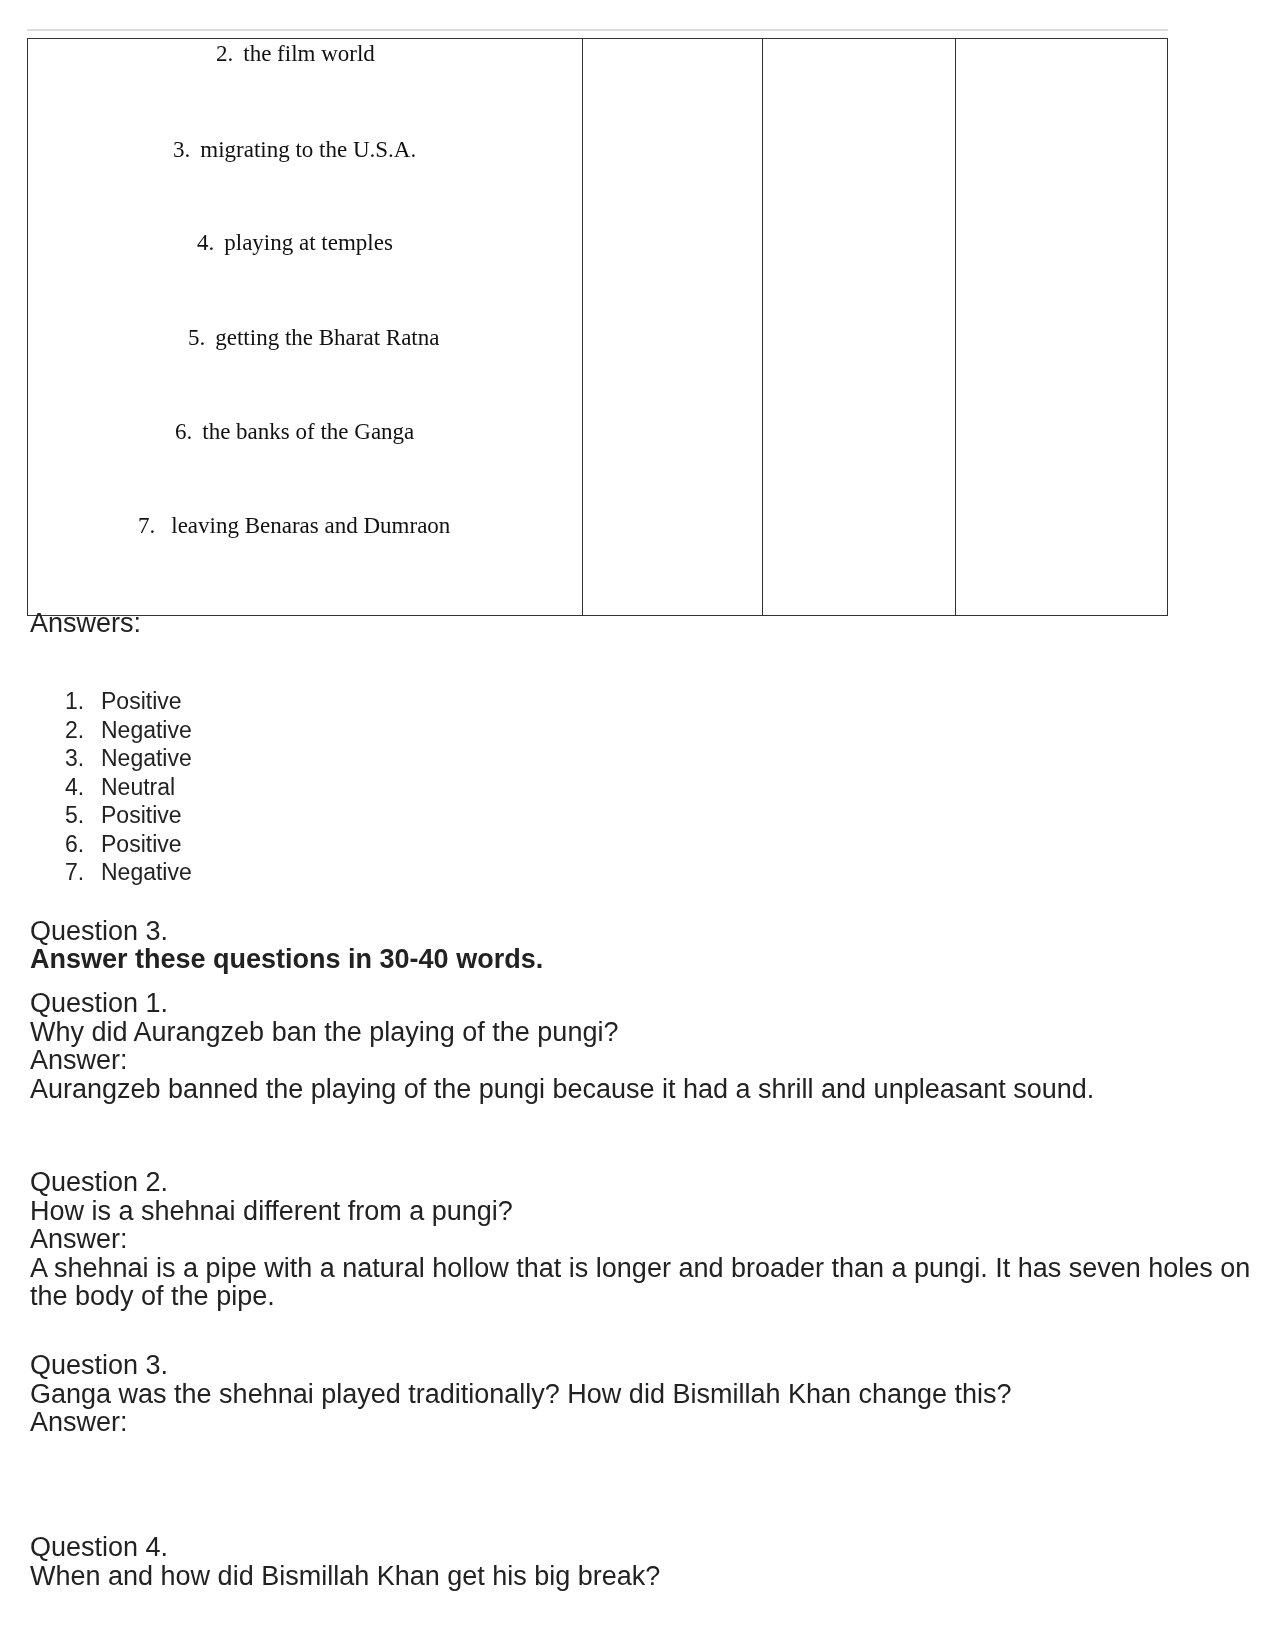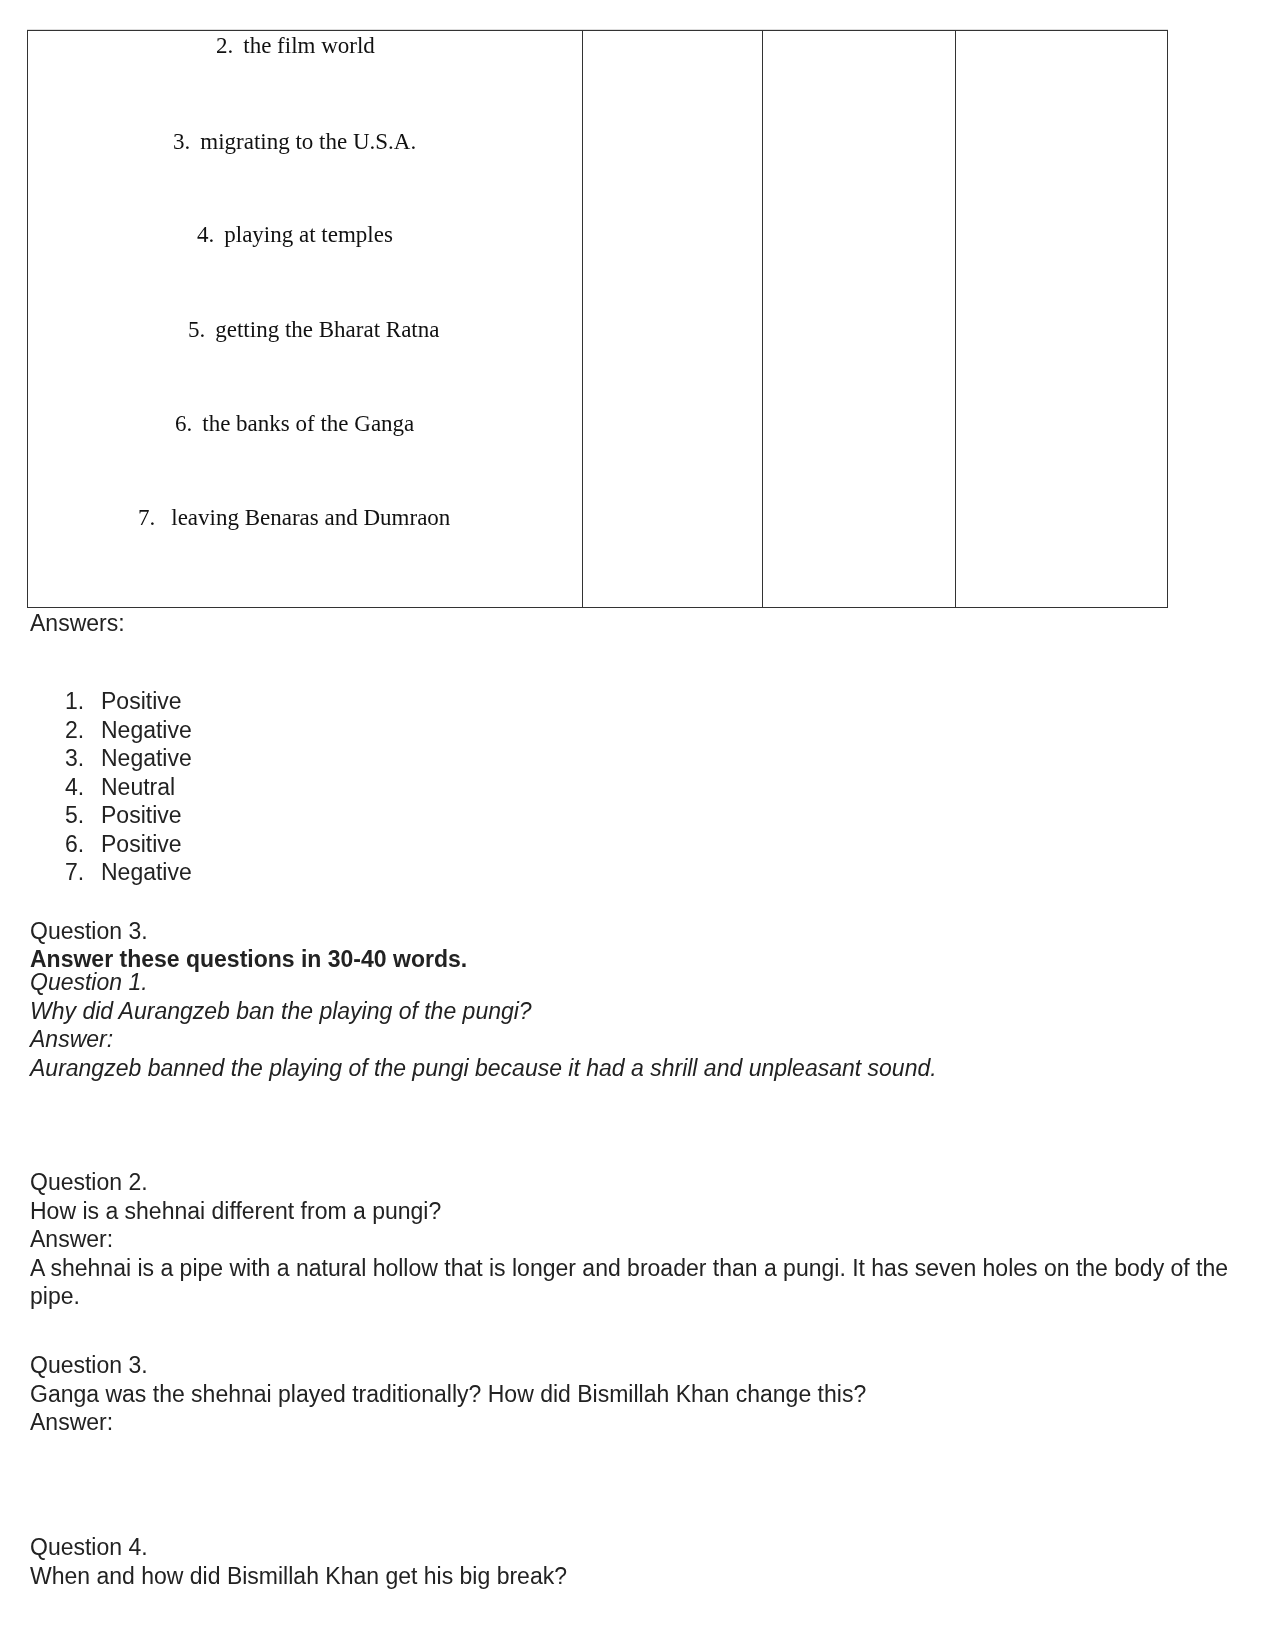--- a/index.html
+++ b/index.html
@@ -1,26 +1,26 @@
 <!DOCTYPE html>
 <html><head>
 <meta charset="utf-8">
 <style>
   html, body { margin: 0; padding: 0; background: #ffffff; }
   body { width: 1275px; height: 1650px; position: relative; overflow: hidden; color: #222222; }
-  .tbl { position: absolute; left: 27px; top: 30px; width: 1141px; height: 578px; border-collapse: collapse; border-radius: 7px; }
+  .tbl { position: absolute; left: 27px; top: 38px; width: 1141px; height: 578px; border-collapse: collapse; border-radius: 7px; }
   .tbl td { border: 1.5px solid #333333; vertical-align: top; padding: 0; }
   .tbl-topline { position: absolute; left: 27px; top: 29px; width: 1141px; height: 2px; background: #dddddd; }
   .c1 { width: 556px; position: relative; }
   .c2 { width: 180px; }
   .c3 { width: 192px; }
   .c4 { width: 212px; }
   .item { position: absolute; font-family: "Liberation Serif", serif; font-size: 23px; color: #111111; white-space: nowrap; }
   .item .num { display: inline-block; margin-right: 10px; }
-  .sans { font-family: "Liberation Sans", sans-serif; font-size: 23px; line-height: 28.5px; color: #222222; }
+  .sans { font-family: "Liberation Sans", sans-serif; font-size: 27px; line-height: 28.5px; color: #222222; }
   .blk { position: absolute; left: 30px; width: 1230px; }
   .ans-list { position: absolute; left: 53px; top: 675px; margin: 12px; padding: 0; list-style: none; }
   .ans-list li { font-family: "Liberation Sans", sans-serif; font-size: 23px; line-height: 28.5px; color: #222222; }
   .ans-list .n { display: inline-block; width: 36px; }
   .bold { font-weight: bold; }
 </style>
 </head>
 <body>
 
 <div class="tbl-topline"></div>
@@ -50,21 +50,21 @@
   <li><span class="n">3.</span><span>Negative</span></li>
   <li><span class="n">4.</span><span>Neutral</span></li>
   <li><span class="n">5.</span><span>Positive</span></li>
   <li><span class="n">6.</span><span>Positive</span></li>
   <li><span class="n">7.</span><span>Negative</span></li>
 </ol>
 
 <div class="blk sans" style="top:917px;">Question 3.</div>
 <div class="blk sans bold" style="top:945px;">Answer these questions in 30-40 words.</div>
 
-<div class="blk sans" style="top:968px;font-style:italic;">
+<div class="blk sans" style="top:989px;">
   <div>Question 1.</div>
   <div>Why did Aurangzeb ban the playing of the pungi?</div>
   <div>Answer:</div>
   <div>Aurangzeb banned the playing of the pungi because it had a shrill and unpleasant sound.</div>
 </div>
 
 <div class="blk sans" style="top:1168px;">
   <div>Question 2.</div>
   <div>How is a shehnai different from a pungi?</div>
   <div>Answer:</div>

